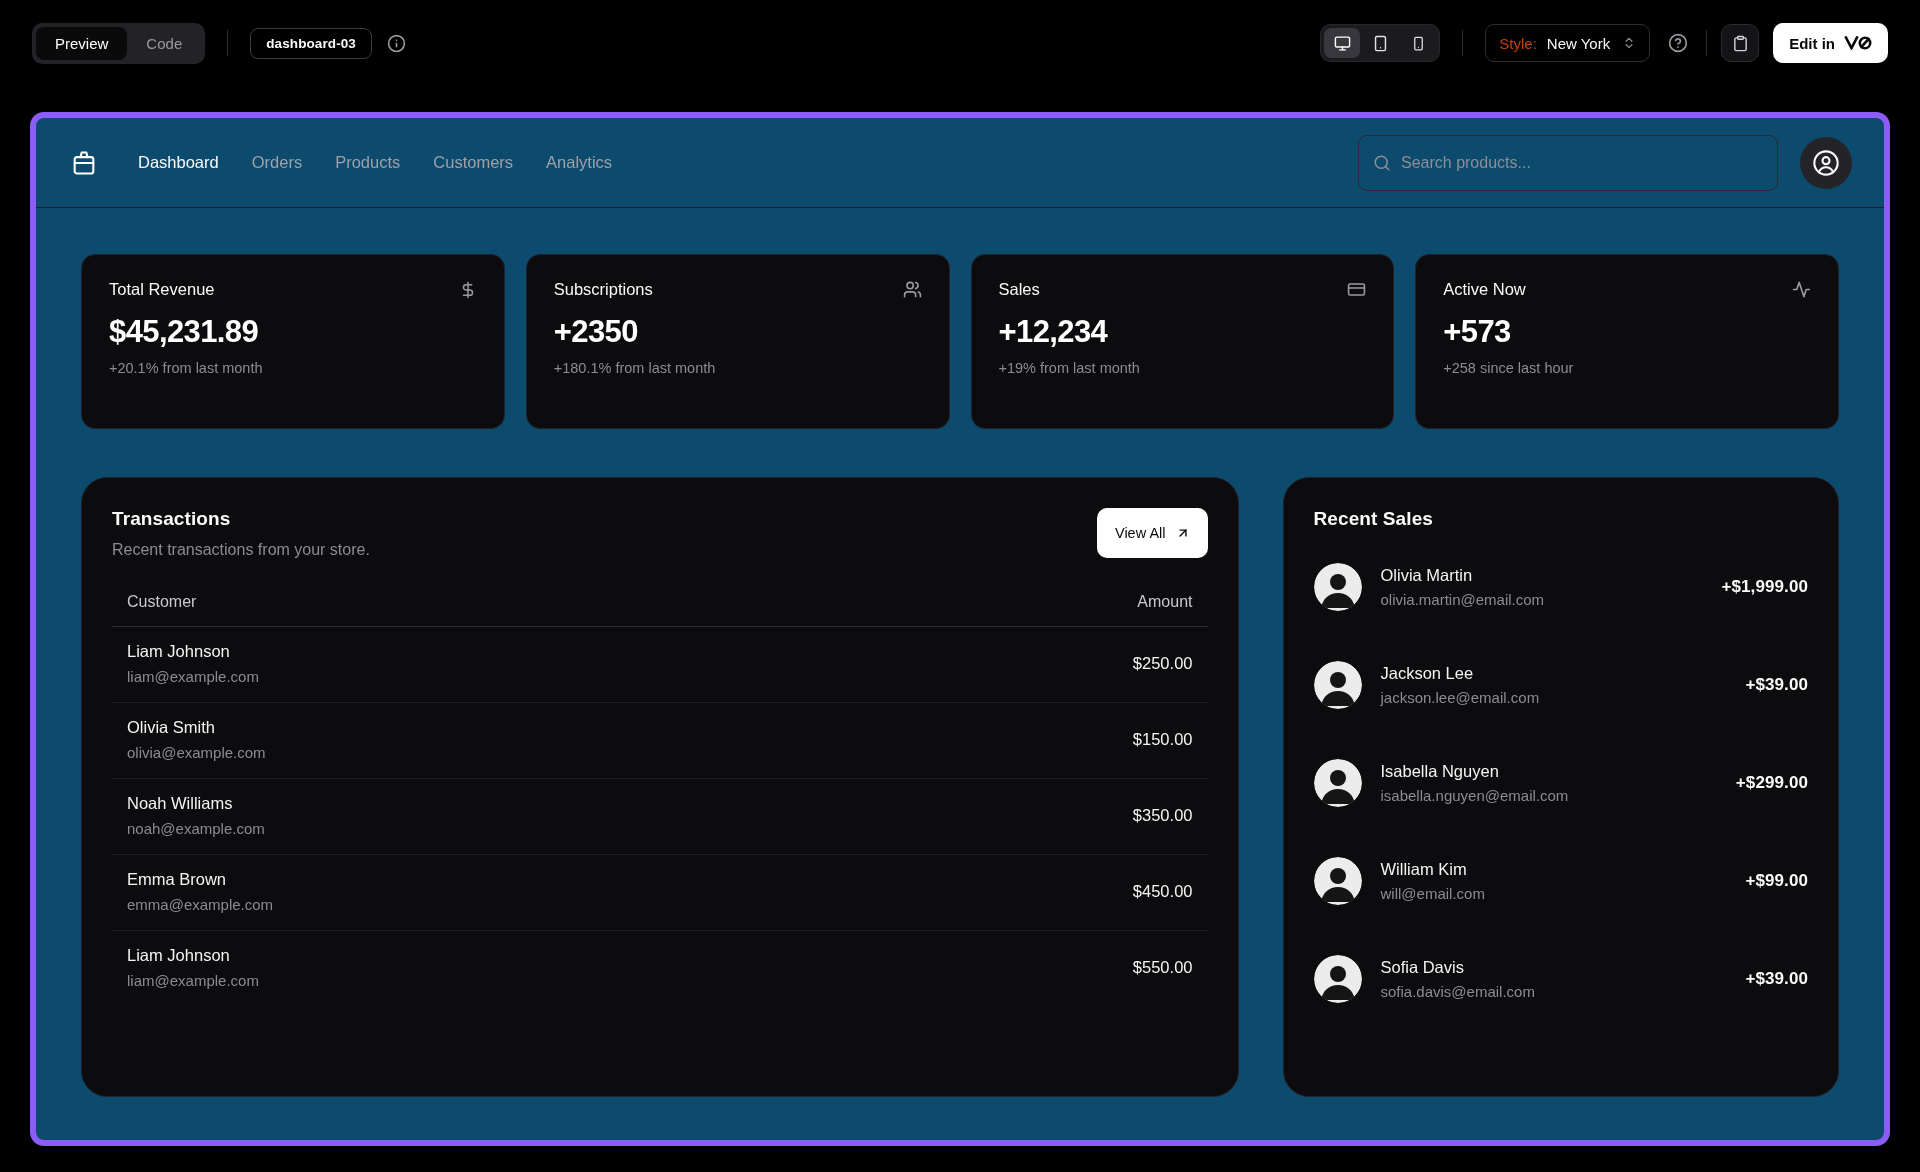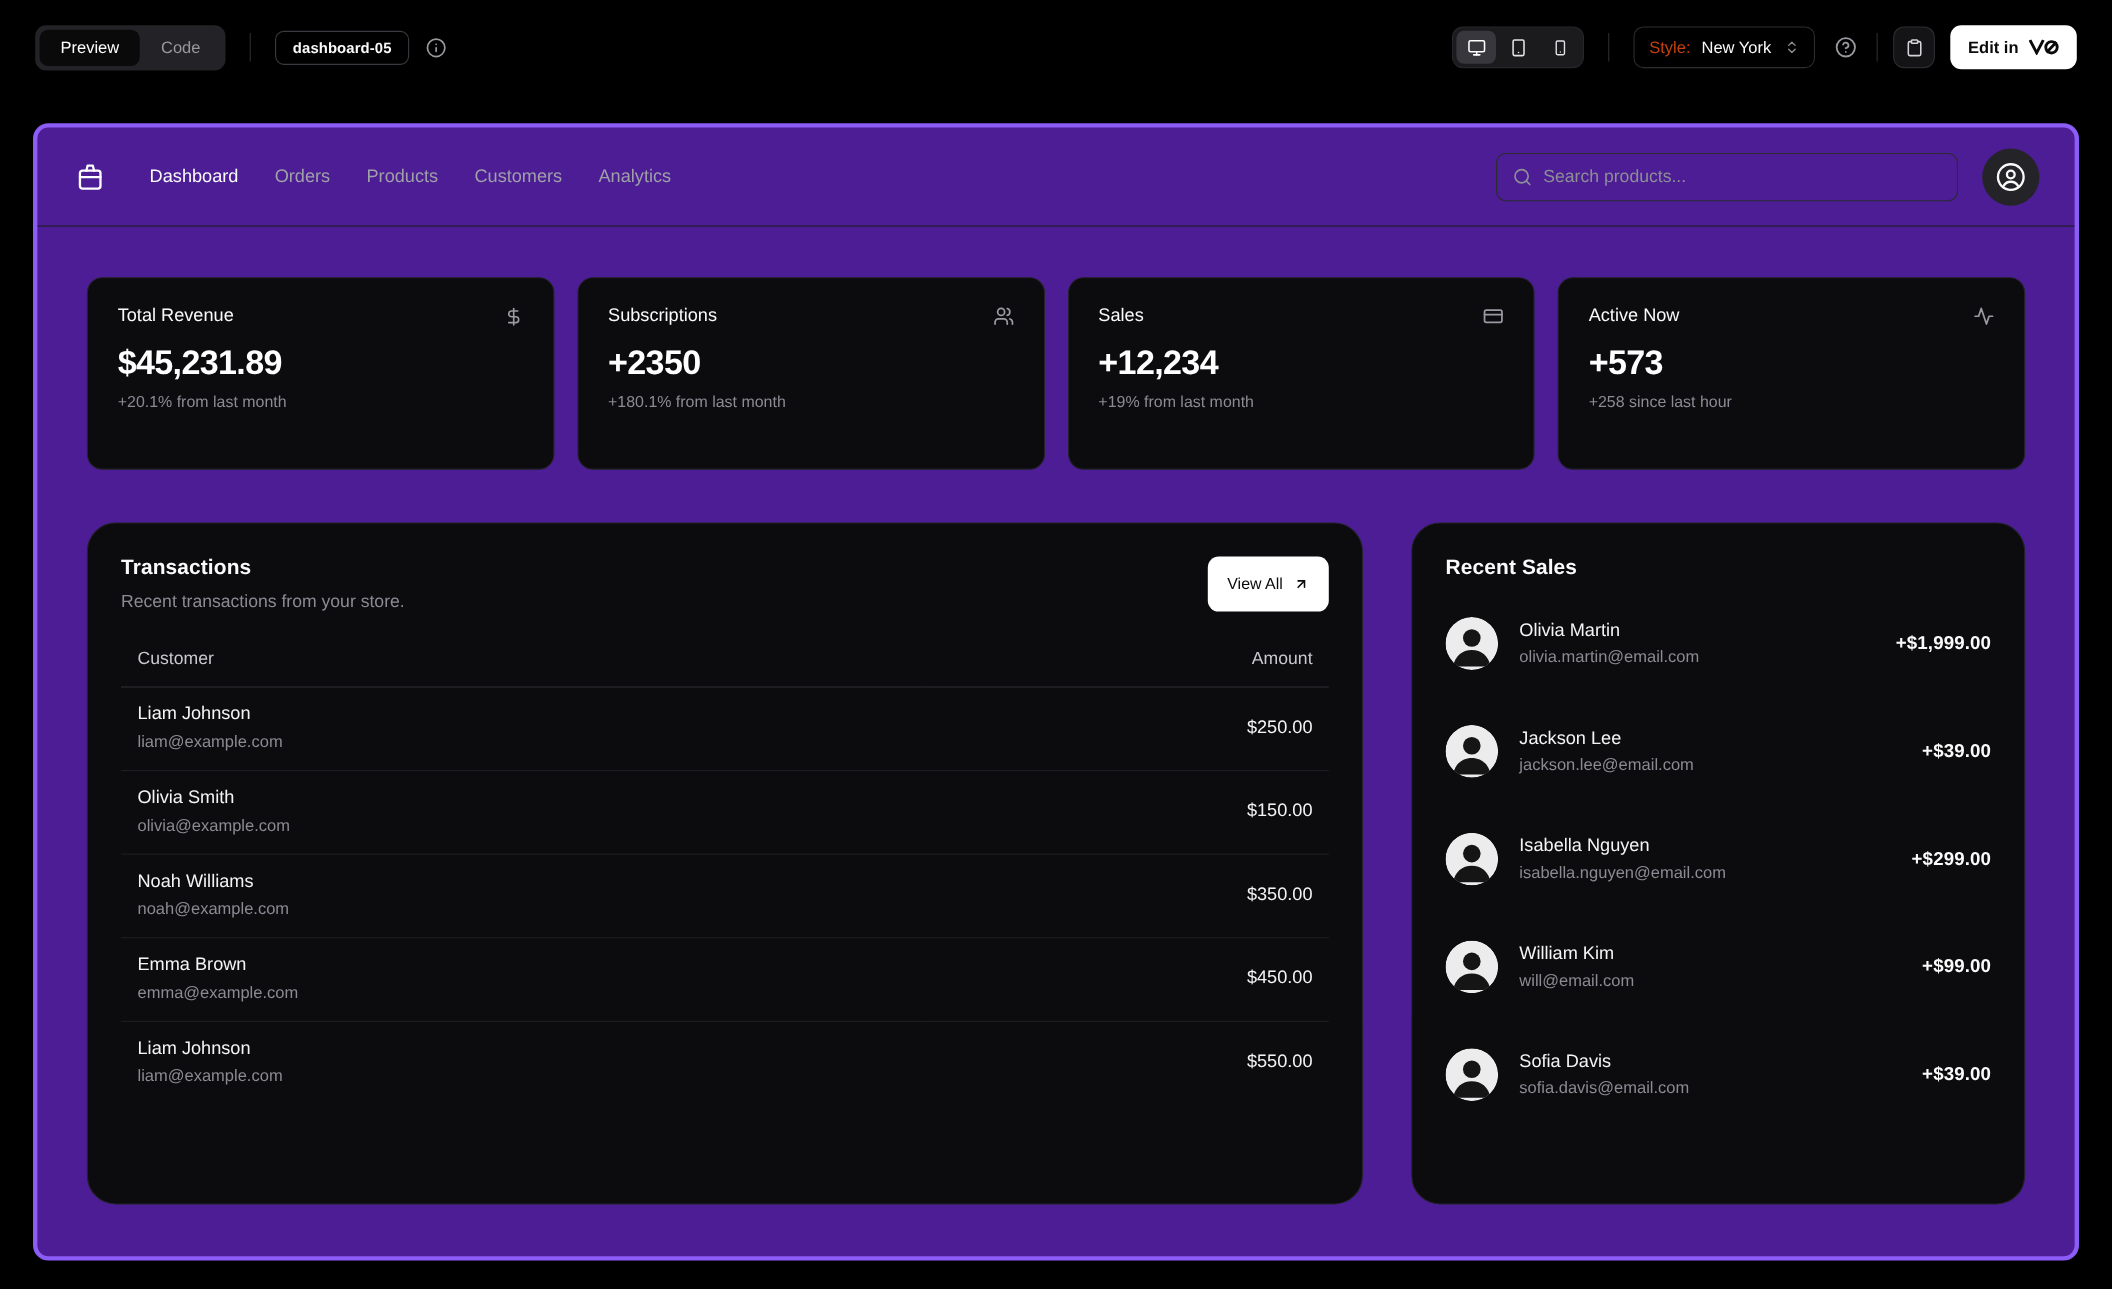--- a/index.html
+++ b/index.html
@@ -28,28 +28,28 @@
   .style-select { display:flex; align-items:center; gap:10px; border:1px solid #2c2c31; border-radius:9px; height:38px; padding:0 13px; font-size:15px; cursor:pointer; background:none; }
   .style-label { color:#c2410c; }
   .style-value { color:#fafafa; font-weight:500; }
   .chevrons { color:#8b8b92; margin-left:2px; }
   .help-btn { margin:0 18px; }
   .clip-btn { width:38px; height:38px; border:1px solid #2c2c31; border-radius:10px; display:flex; align-items:center; justify-content:center; color:#d4d4d8; background:#141416; cursor:pointer; }
   .edit-btn { margin-left:14px; background:#fff; color:#0a0a0a; border:none; border-radius:10px; height:40px; padding:0 16px; display:flex; align-items:center; gap:9px; font-size:15px; font-weight:600; cursor:pointer; font-family:inherit; }
 
   
   .panel { position:absolute; left:30px; right:30px; top:112px; bottom:26px;
-    background:#4c1d95; border:4px solid #8b5cf6; border-radius:14px; overflow:hidden; }
+    background:#0c4a6e; border:6px solid #8b5cf6; border-radius:14px; overflow:hidden; }
 
   .site-header { height:90px; border-bottom:1px solid #1f1f24; display:flex; align-items:center; padding:0 32px 0 34px; }
   .store-link { color:#fff; display:flex; align-items:center; background:none; border:none; cursor:pointer; }
   .nav { display:flex; gap:33px; margin-left:40px; font-size:16.5px; }
   .nav-link { color:#9fa0a8; cursor:pointer; background:none; border:none; font-size:16.5px; font-family:inherit; }
   .nav-link.active { color:#fafafa; font-weight:500; }
-  .search { margin-left:auto; width:420px; height:44px; border:1px solid #2b2b30; border-radius:9px; display:flex; align-items:center; padding:0 14px; gap:10px; color:#8e8e96; }
+  .search { margin-left:auto; width:420px; height:56px; border:1px solid #2b2b30; border-radius:9px; display:flex; align-items:center; padding:0 14px; gap:10px; color:#8e8e96; }
   .search input { background:transparent; border:0; outline:0; color:#e4e4e7; font-size:16px; width:100%; font-family:inherit; }
   .search input::placeholder { color:#8e8e96; }
   .avatar-btn { width:52px; height:52px; border-radius:50%; background:#242428; border:none; margin-left:22px; display:flex; align-items:center; justify-content:center; color:#fafafa; cursor:pointer; }
 
   .content { padding:46px 45px 0; }
 
   
   .stats-grid { display:grid; grid-template-columns:repeat(4,1fr); gap:21px; }
   .stat-card { border:1px solid #222228; border-radius:14px; background:#0c0c0e; padding:25px 27px; height:175px; }
   .stat-head { display:flex; justify-content:space-between; align-items:center; }
@@ -86,21 +86,21 @@
 </head>
 <body>
 
 <div class="topbar">
   <div class="tb-left">
     <div class="seg">
       <div class="seg-item active">Preview</div>
       <div class="seg-item">Code</div>
     </div>
     <div class="tb-divider"></div>
-    <div class="badge">dashboard-05</div>
+    <div class="badge">dashboard-03</div>
     <button class="icon-ghost info-btn">
       <svg width="19" height="19" viewBox="0 0 24 24" fill="none" stroke="currentColor" stroke-width="2" stroke-linecap="round" stroke-linejoin="round">
           <circle cx="12" cy="12" r="10"></circle>
           <path d="M12 16v-4"></path>
           <path d="M12 8h.01"></path>
         </svg>
     </button>
   </div>
 
   <div class="tb-right">

